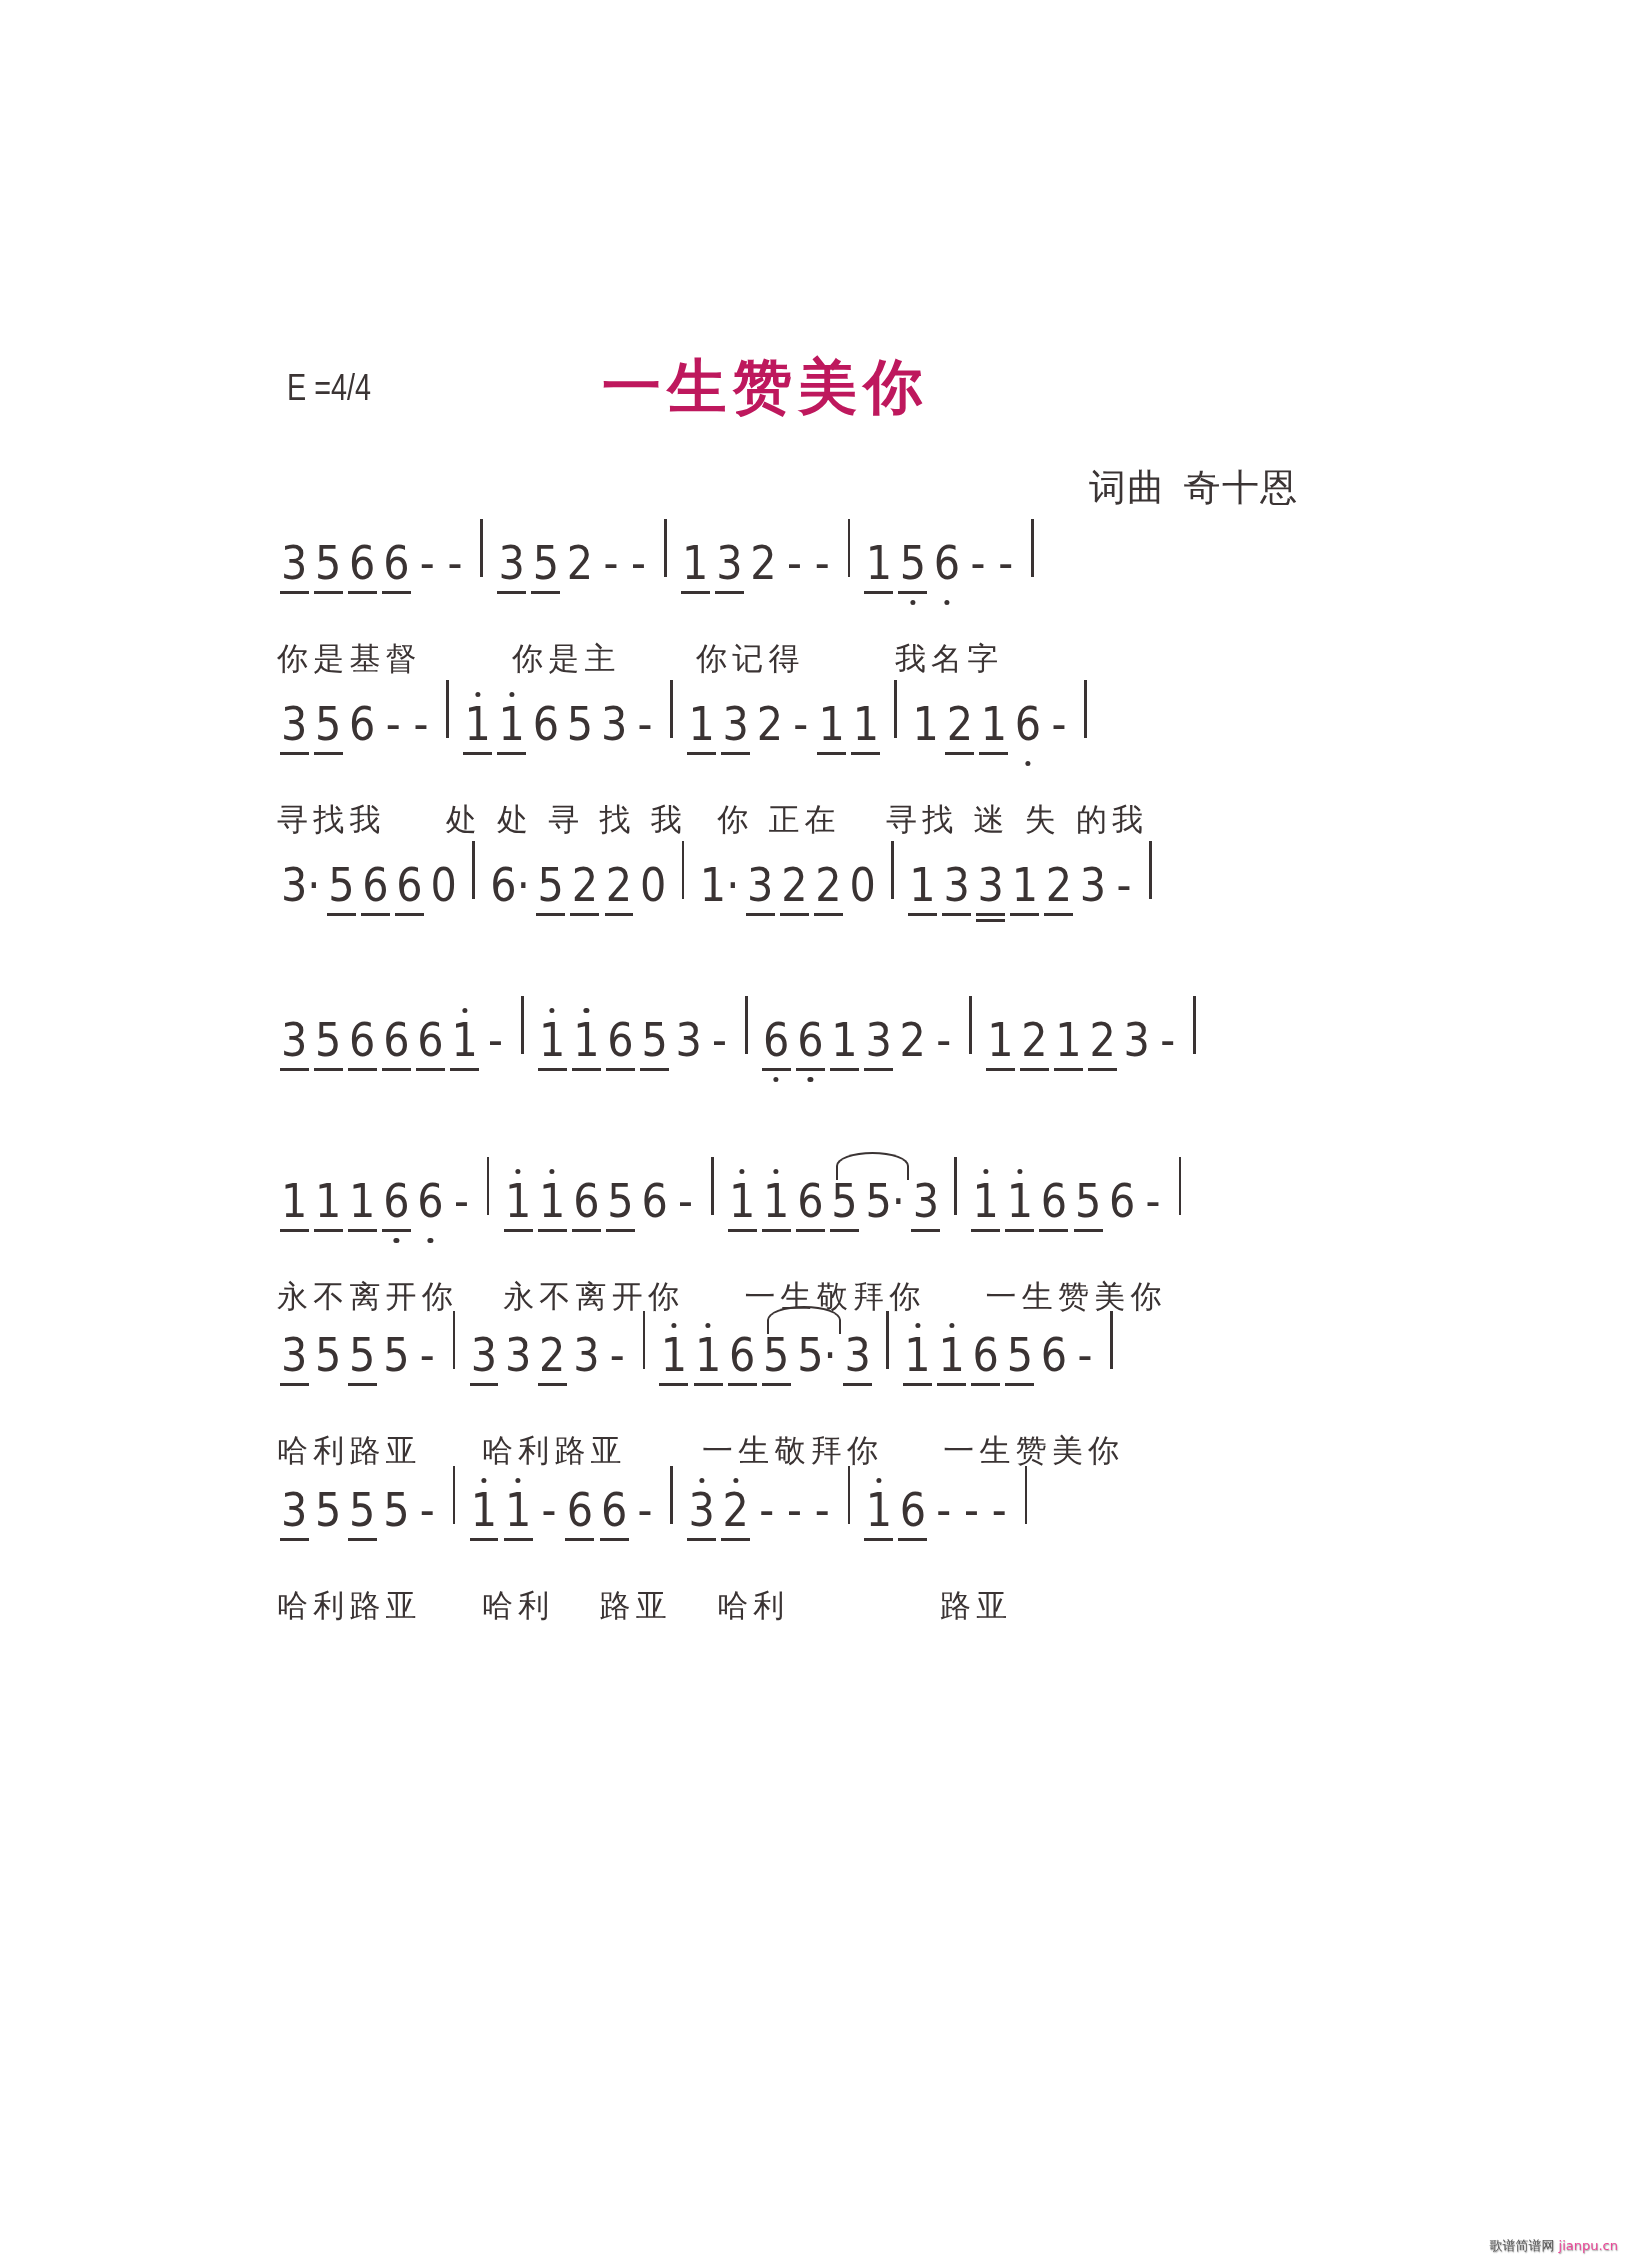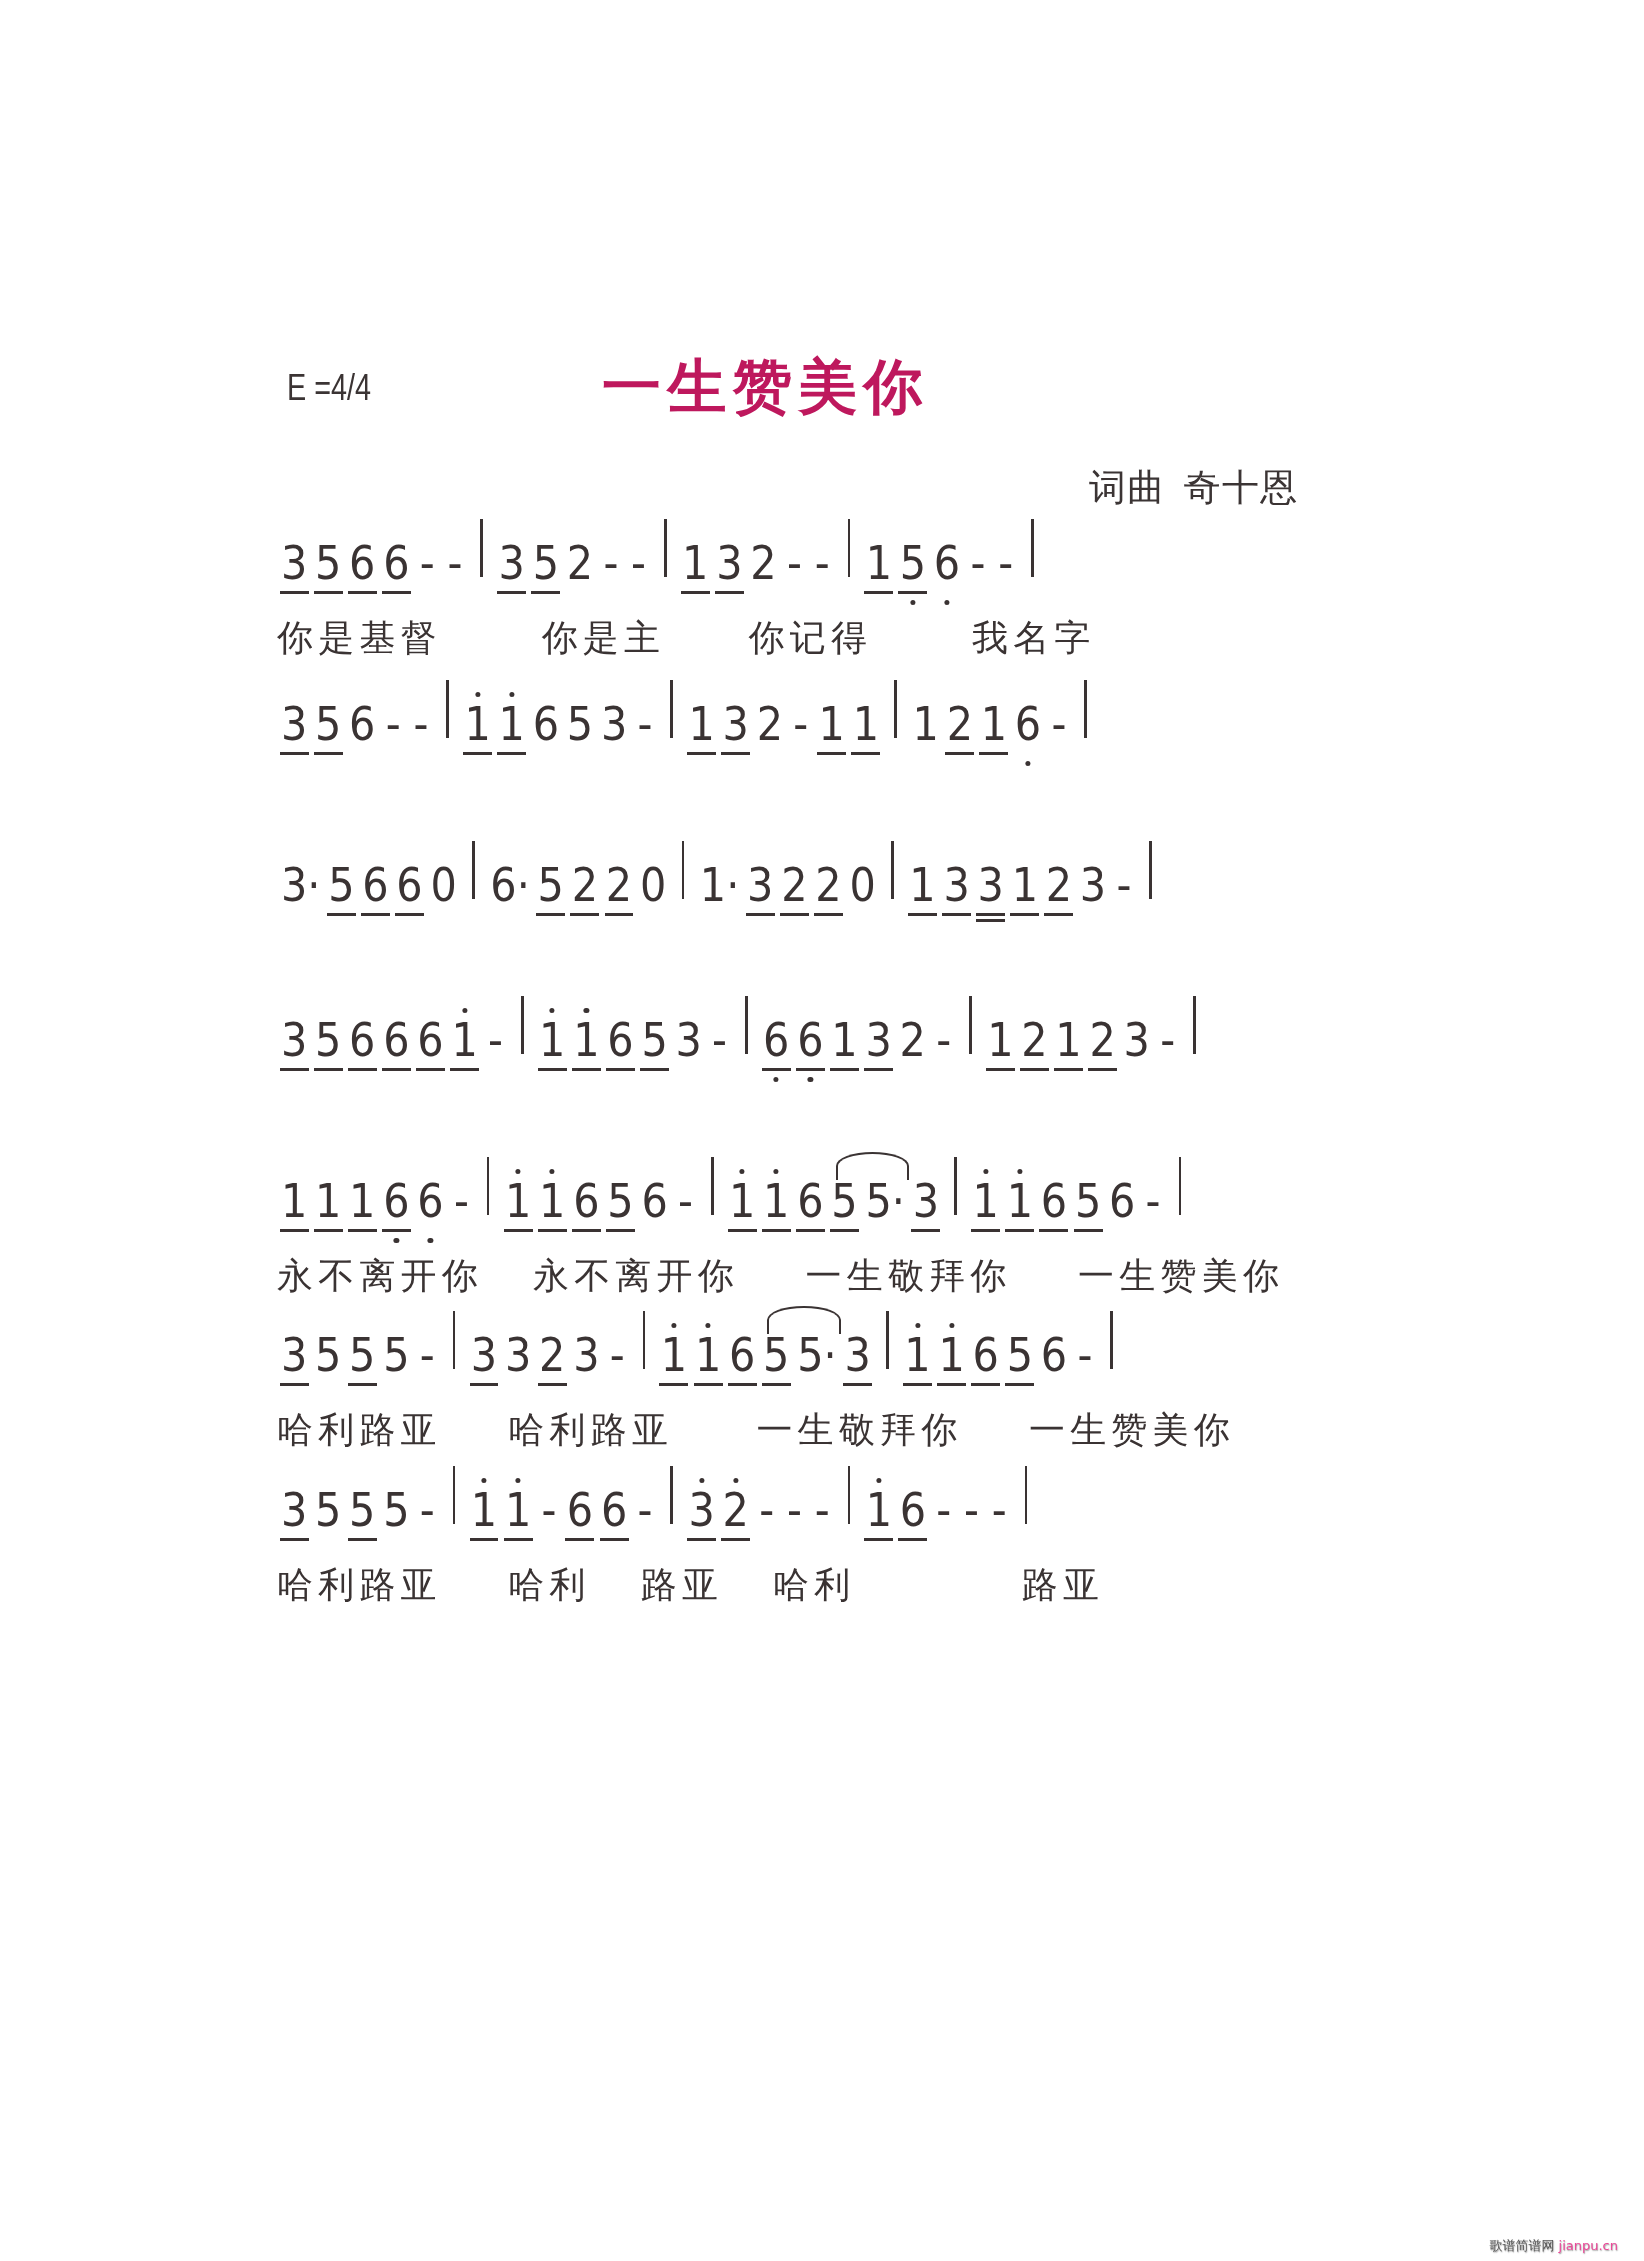--- a/index.html
+++ b/index.html
@@ -16,21 +16,21 @@
   .row { position: absolute; left: 277px; width: 1057px; }
   .notes { height: 77px; display: flex; align-items: flex-end; font-family: "DejaVu Sans Condensed", "DejaVu Sans", sans-serif; font-size: 46px; color: #3a3333; }
   .note { position: relative; display: inline-block; padding: 0 3.9px; line-height: 1; }
   .note.u::after { content: ""; position: absolute; left: 2.6px; right: 2.6px; bottom: -7.7px; height: 2.6px; background: #3a3333; }
   .note.uu::before { content: ""; position: absolute; left: 2.6px; right: 2.6px; bottom: -14px; height: 2.6px; background: #3a3333; }
   .note.hi .dot { position: absolute; top: -9px; left: 50%; width: 5.2px; height: 5.2px; border-radius: 50%; background: #3a3333; transform: translateX(-50%); }
   .note.lo .dot { position: absolute; bottom: -19.3px; left: 50%; width: 5.2px; height: 5.2px; border-radius: 50%; background: #3a3333; transform: translateX(-50%); }
   .note.slur::before { content: ""; position: absolute; left: -26px; right: 0px; top: -26px; height: 26px; border: 2.6px solid #3a3333; border-bottom: none; border-radius: 50% 50% 0 0; }
   .bar { display: inline-block; width: 2.6px; height: 58px; background: #3a3333; margin: 0 11.6px; align-self: center; }
   .dash { display: inline-block; padding: 0 6.4px; }
-  .lyrics { margin-top: 28px; height: 52px; font-size: 36px; color: #3a3333; white-space: pre; letter-spacing: 5.2px; font-family: "DejaVu Sans", sans-serif; }
+  .lyrics { margin-top: 52px; height: 52px; font-size: 31px; color: #3a3333; white-space: pre; letter-spacing: 5.2px; font-family: "DejaVu Sans", sans-serif; }
   .lyrics.underlined { border-bottom: 2.6px solid #3a3333; width: 1057px; }
   .watermark { position: absolute; right: 26px; bottom: 6.4px; font-size: 13px; color: #555; text-shadow: 0.6px 0.6px 1.3px #999; }
   .watermark .url { color: #ec4899; }
 </style>
 </head>
 <body>
 
 <div class="key">E =4/4</div>
 <div class="title">一生赞美你</div>
 <div class="author">
@@ -90,20 +90,21 @@
         <span class="note u">1</span>
         <span class="note u">1</span>
         <span class="bar"></span>
         <span class="note">1</span>
         <span class="note u">2</span>
         <span class="note u">1</span>
         <span class="note lo">6<span class="dot"></span></span>
         <span class="note dash">-</span>
         <span class="bar"></span>
       </div>
+      <div class="lyrics">寻找我    处 处 寻 找 我  你 正在   寻找 迷 失 的我</div>
     </div>
     <div class="row" style="top: 831px;">
       <div class="notes">
         <span class="note">3·</span>
         <span class="note u">5</span>
         <span class="note u">6</span>
         <span class="note u">6</span>
         <span class="note">0</span>
         <span class="bar"></span>
         <span class="note">6·</span>

